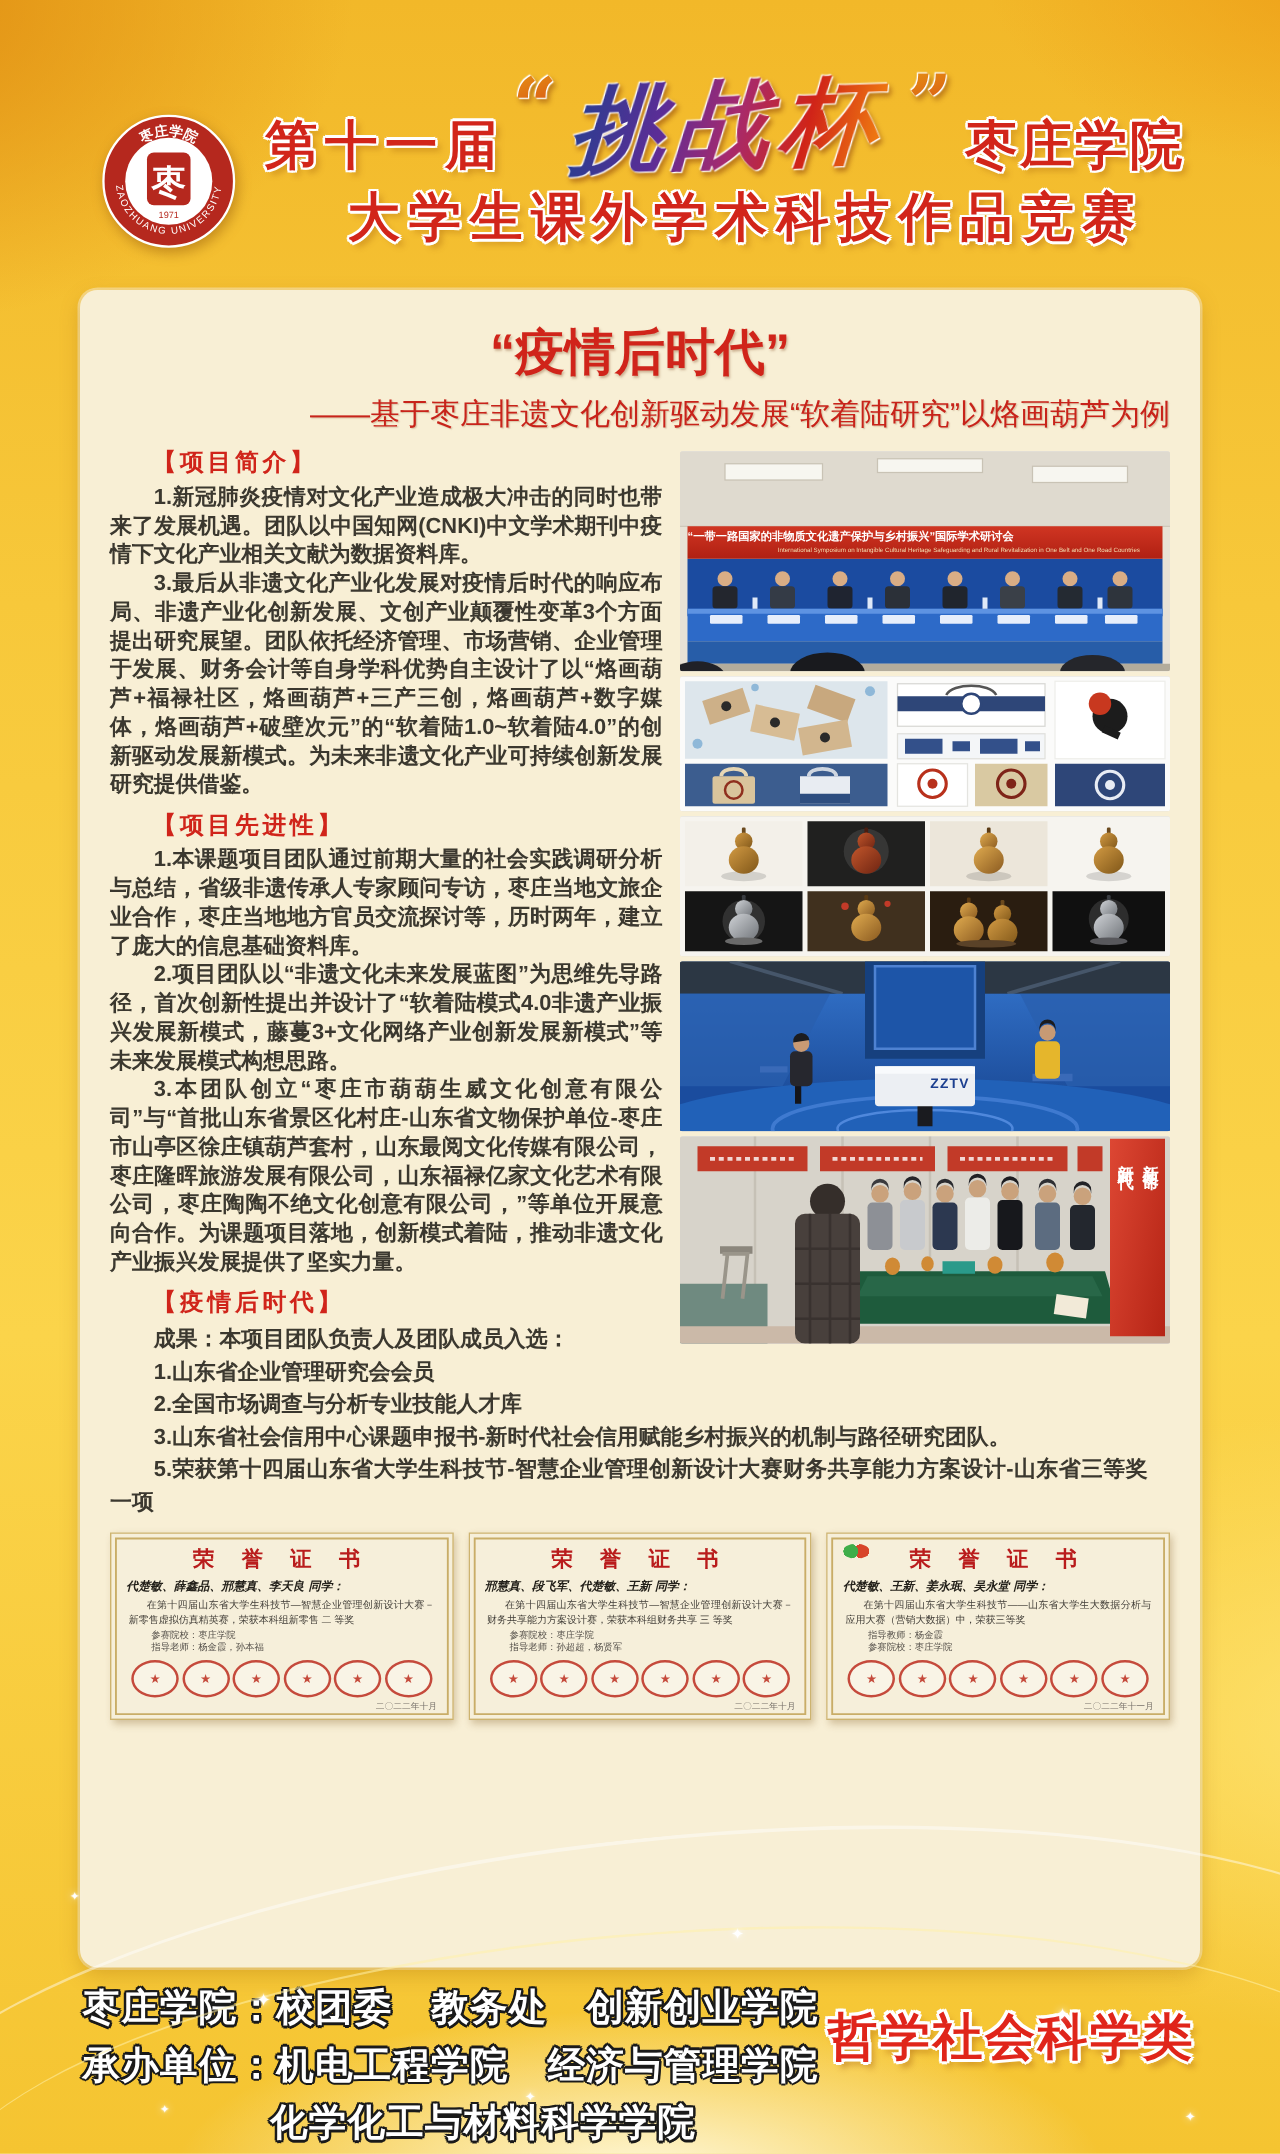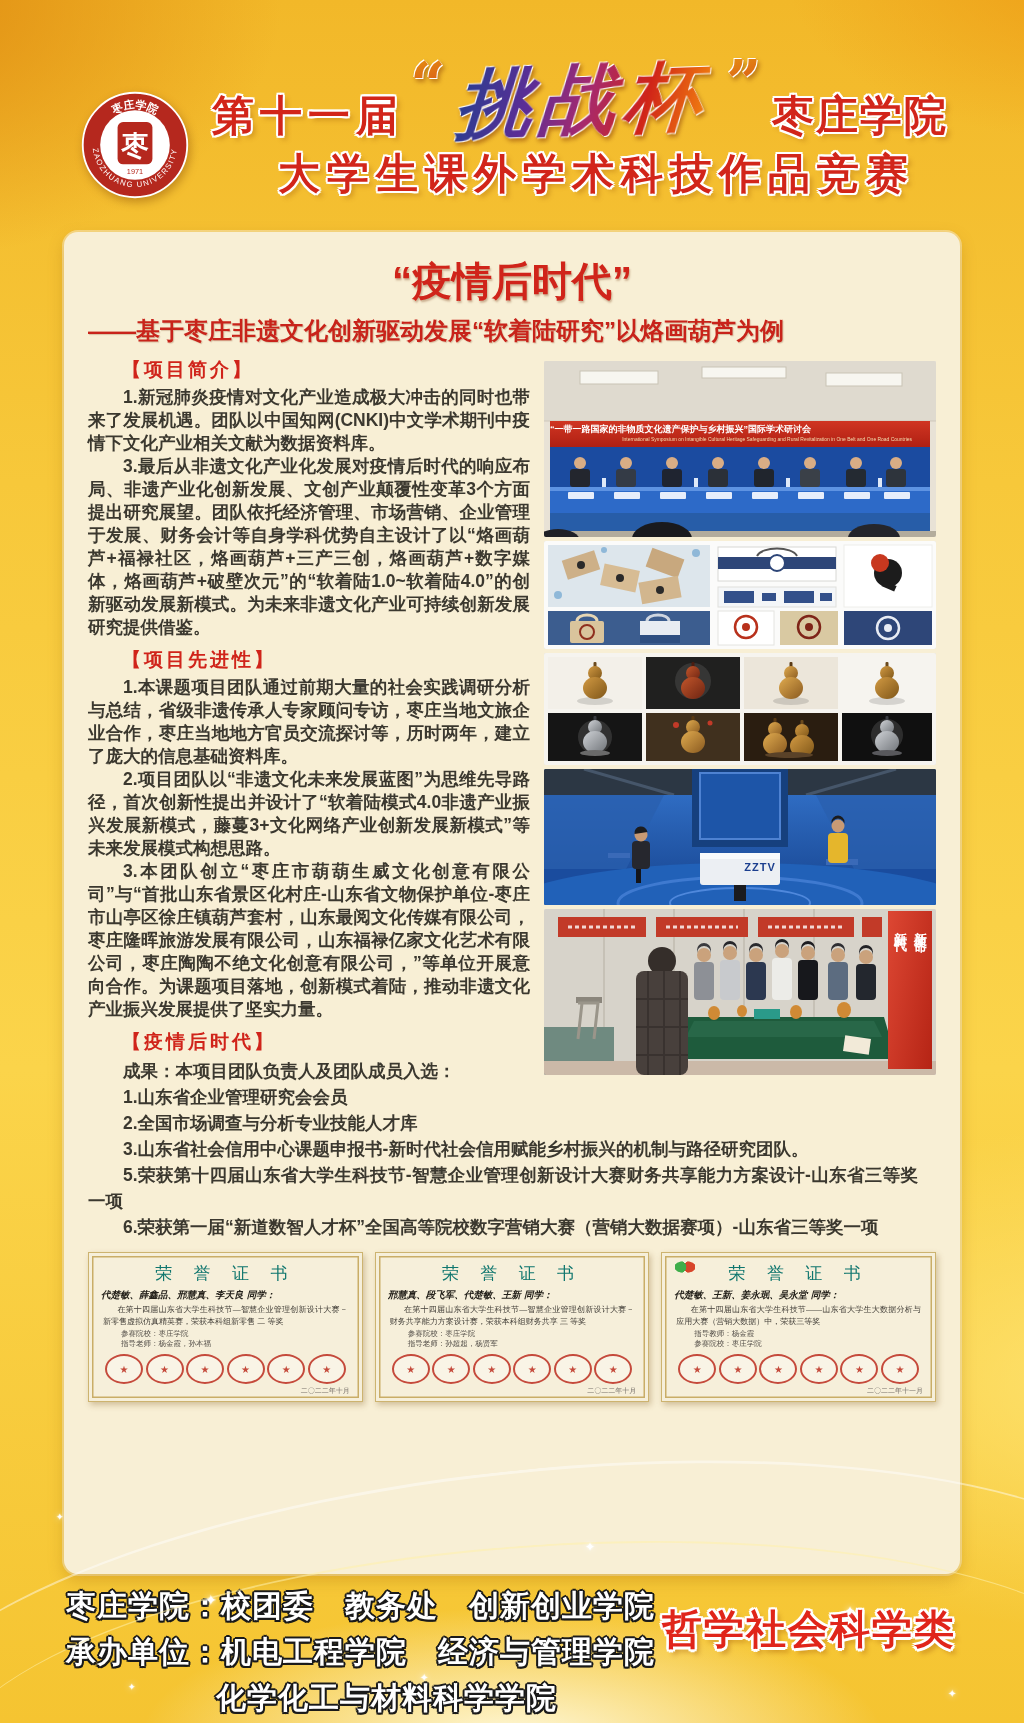--- a/index.html
+++ b/index.html
@@ -42,21 +42,21 @@
   .qclose{left:726px;top:46px;}
   .logo{left:80px;top:90px;width:110px;height:110px;filter:drop-shadow(2px 4px 5px rgba(120,60,0,.4));}
   
   .card{
     position:absolute;left:64px;top:232px;width:896px;height:1342px;box-sizing:border-box;
     background:#f8efd5;border-radius:14px;padding:14px 24px 10px 24px;
     box-shadow:0 6px 16px rgba(150,90,0,.28), 0 0 0 2px rgba(255,255,255,.4);
   }
   .main-title{text-align:center;font-size:40px;font-weight:bold;color:#d0241a;margin:8px 0 6px;
     text-shadow:1px 2px 2px rgba(120,60,20,.35);}
-  .subtitle{text-align:left;font-size:24px;font-weight:bold;color:#c8231a;margin:0 0 10px;
+  .subtitle{text-align:right;font-size:24px;font-weight:normal;color:#c8231a;margin:0 0 10px;
     text-shadow:1px 1px 1px rgba(120,60,20,.25);}
   .sec-h{color:#d0241a;font-size:19px;font-weight:bold;letter-spacing:3px;padding-left:34px;margin:8px 0 3px;}
   .para{font-size:17.5px;line-height:23px;color:#3b382f;font-weight:bold;text-align:justify;
     text-indent:2em;margin:0;}
   .results{padding-right:18px;}
   .results .lead,.results .item{font-size:17.5px;line-height:26px;color:#3b382f;font-weight:bold;
     text-align:justify;text-indent:2em;margin:0;}
   
   .photo-col{float:right;width:392px;margin:4px 0 8px 14px;}
   .photo{position:relative;width:392px;margin-bottom:4px;overflow:hidden;border-radius:2px;background:#ddd;}
@@ -69,22 +69,22 @@
   .p4desk{position:absolute;left:156px;top:88px;width:80px;height:20px;line-height:20px;text-align:center;
     font-size:11px;font-weight:bold;color:#1c3f8f;letter-spacing:1px;padding-left:20px;}
   .p5banner{position:absolute;left:344px;top:2px;width:44px;height:158px;
     background:linear-gradient(100deg,#dd4733,#b52415);display:flex;justify-content:center;gap:2px;padding-top:10px;box-sizing:border-box;}
   .p5banner span{writing-mode:vertical-rl;color:#fff;font-size:13px;font-weight:bold;letter-spacing:4px;}
   
   .cert-row{display:flex;gap:12px;margin-top:12px;clear:none;}
   .cert{flex:1;height:150px;position:relative;background:#f6efda;border:1px solid #cdb36f;
     box-shadow:inset 0 0 0 3px #f6efda, inset 0 0 0 4.5px #c9ad67, 2px 3px 6px rgba(120,80,20,.3);
     padding:9px 10px 6px;box-sizing:border-box;}
-  .cert-title{font-family:"DejaVu Serif",serif;text-align:center;font-size:17px;font-weight:normal;
-    color:#0f766e;letter-spacing:8px;margin:0 0 4px;}
+  .cert-title{font-family:"DejaVu Serif",serif;text-align:center;font-size:17px;font-weight:bold;
+    color:#b91c1c;letter-spacing:8px;margin:0 0 4px;}
   .cert-names{font-family:"DejaVu Serif",serif;font-style:italic;font-weight:bold;font-size:9.5px;
     color:#23201a;margin:0 2px 2px;white-space:nowrap;overflow:hidden;}
   .cert-body{font-size:8px;line-height:1.45;color:#44403a;text-align:justify;text-indent:1.8em;margin:0 4px 2px;}
   .cert-meta{font-size:7.5px;color:#55504a;margin:0 4px 0 22px;line-height:1.35;}
   .cert-seals{display:flex;justify-content:space-between;padding:0 6px;margin-top:5px;}
   .seal{width:34px;height:26px;border:2px solid #c0392b;border-radius:50%;display:flex;align-items:center;
     justify-content:center;color:#c0392b;font-size:10px;background:rgba(255,255,255,.35);opacity:.9;}
   .cert-date{position:absolute;right:12px;bottom:5px;font-size:7px;color:#77716a;}
   .cert-logo{position:absolute;left:12px;top:8px;width:22px;height:12px;border-radius:50%;
     background:radial-gradient(circle at 30% 50%,#3fae4a 0 35%,transparent 36%),
@@ -448,21 +448,20 @@
     <p class="para">3.本团队创立“枣庄市葫葫生威文化创意有限公司”与“首批山东省景区化村庄-山东省文物保护单位-枣庄市山亭区徐庄镇葫芦套村，山东最阅文化传媒有限公司，枣庄隆晖旅游发展有限公司，山东福禄亿家文化艺术有限公司，枣庄陶陶不绝文化创意有限公司，”等单位开展意向合作。为课题项目落地，创新模式着陆，推动非遗文化产业振兴发展提供了坚实力量。</p>
   </div>
 
   <div class="results">
     <div class="sec-h">【疫情后时代】</div>
     <p class="lead">成果：本项目团队负责人及团队成员入选：</p>
     <p class="item">1.山东省企业管理研究会会员</p>
     <p class="item">2.全国市场调查与分析专业技能人才库</p>
     <p class="item">3.山东省社会信用中心课题申报书-新时代社会信用赋能乡村振兴的机制与路径研究团队。</p>
     <p class="item">5.荣获第十四届山东省大学生科技节-智慧企业管理创新设计大赛财务共享能力方案设计-山东省三等奖一项</p>
-    <p class="item">6.荣获第一届“新道数智人才杯”全国高等院校数字营销大赛（营销大数据赛项）-山东省三等奖一项</p>
   </div>
 
   <div class="cert-row">
     <div class="cert">
       <div class="cert-title">荣 誉 证 书</div>
       <div class="cert-names">代楚敏、薛鑫品、邢慧真、李天良 同学：</div>
       <div class="cert-body">在第十四届山东省大学生科技节—智慧企业管理创新设计大赛－新零售虚拟仿真精英赛，荣获本科组新零售 二 等奖</div>
       <div class="cert-meta">参赛院校：枣庄学院</div>
       <div class="cert-meta">指导老师：杨金霞，孙本福</div>
       <div class="cert-seals">

